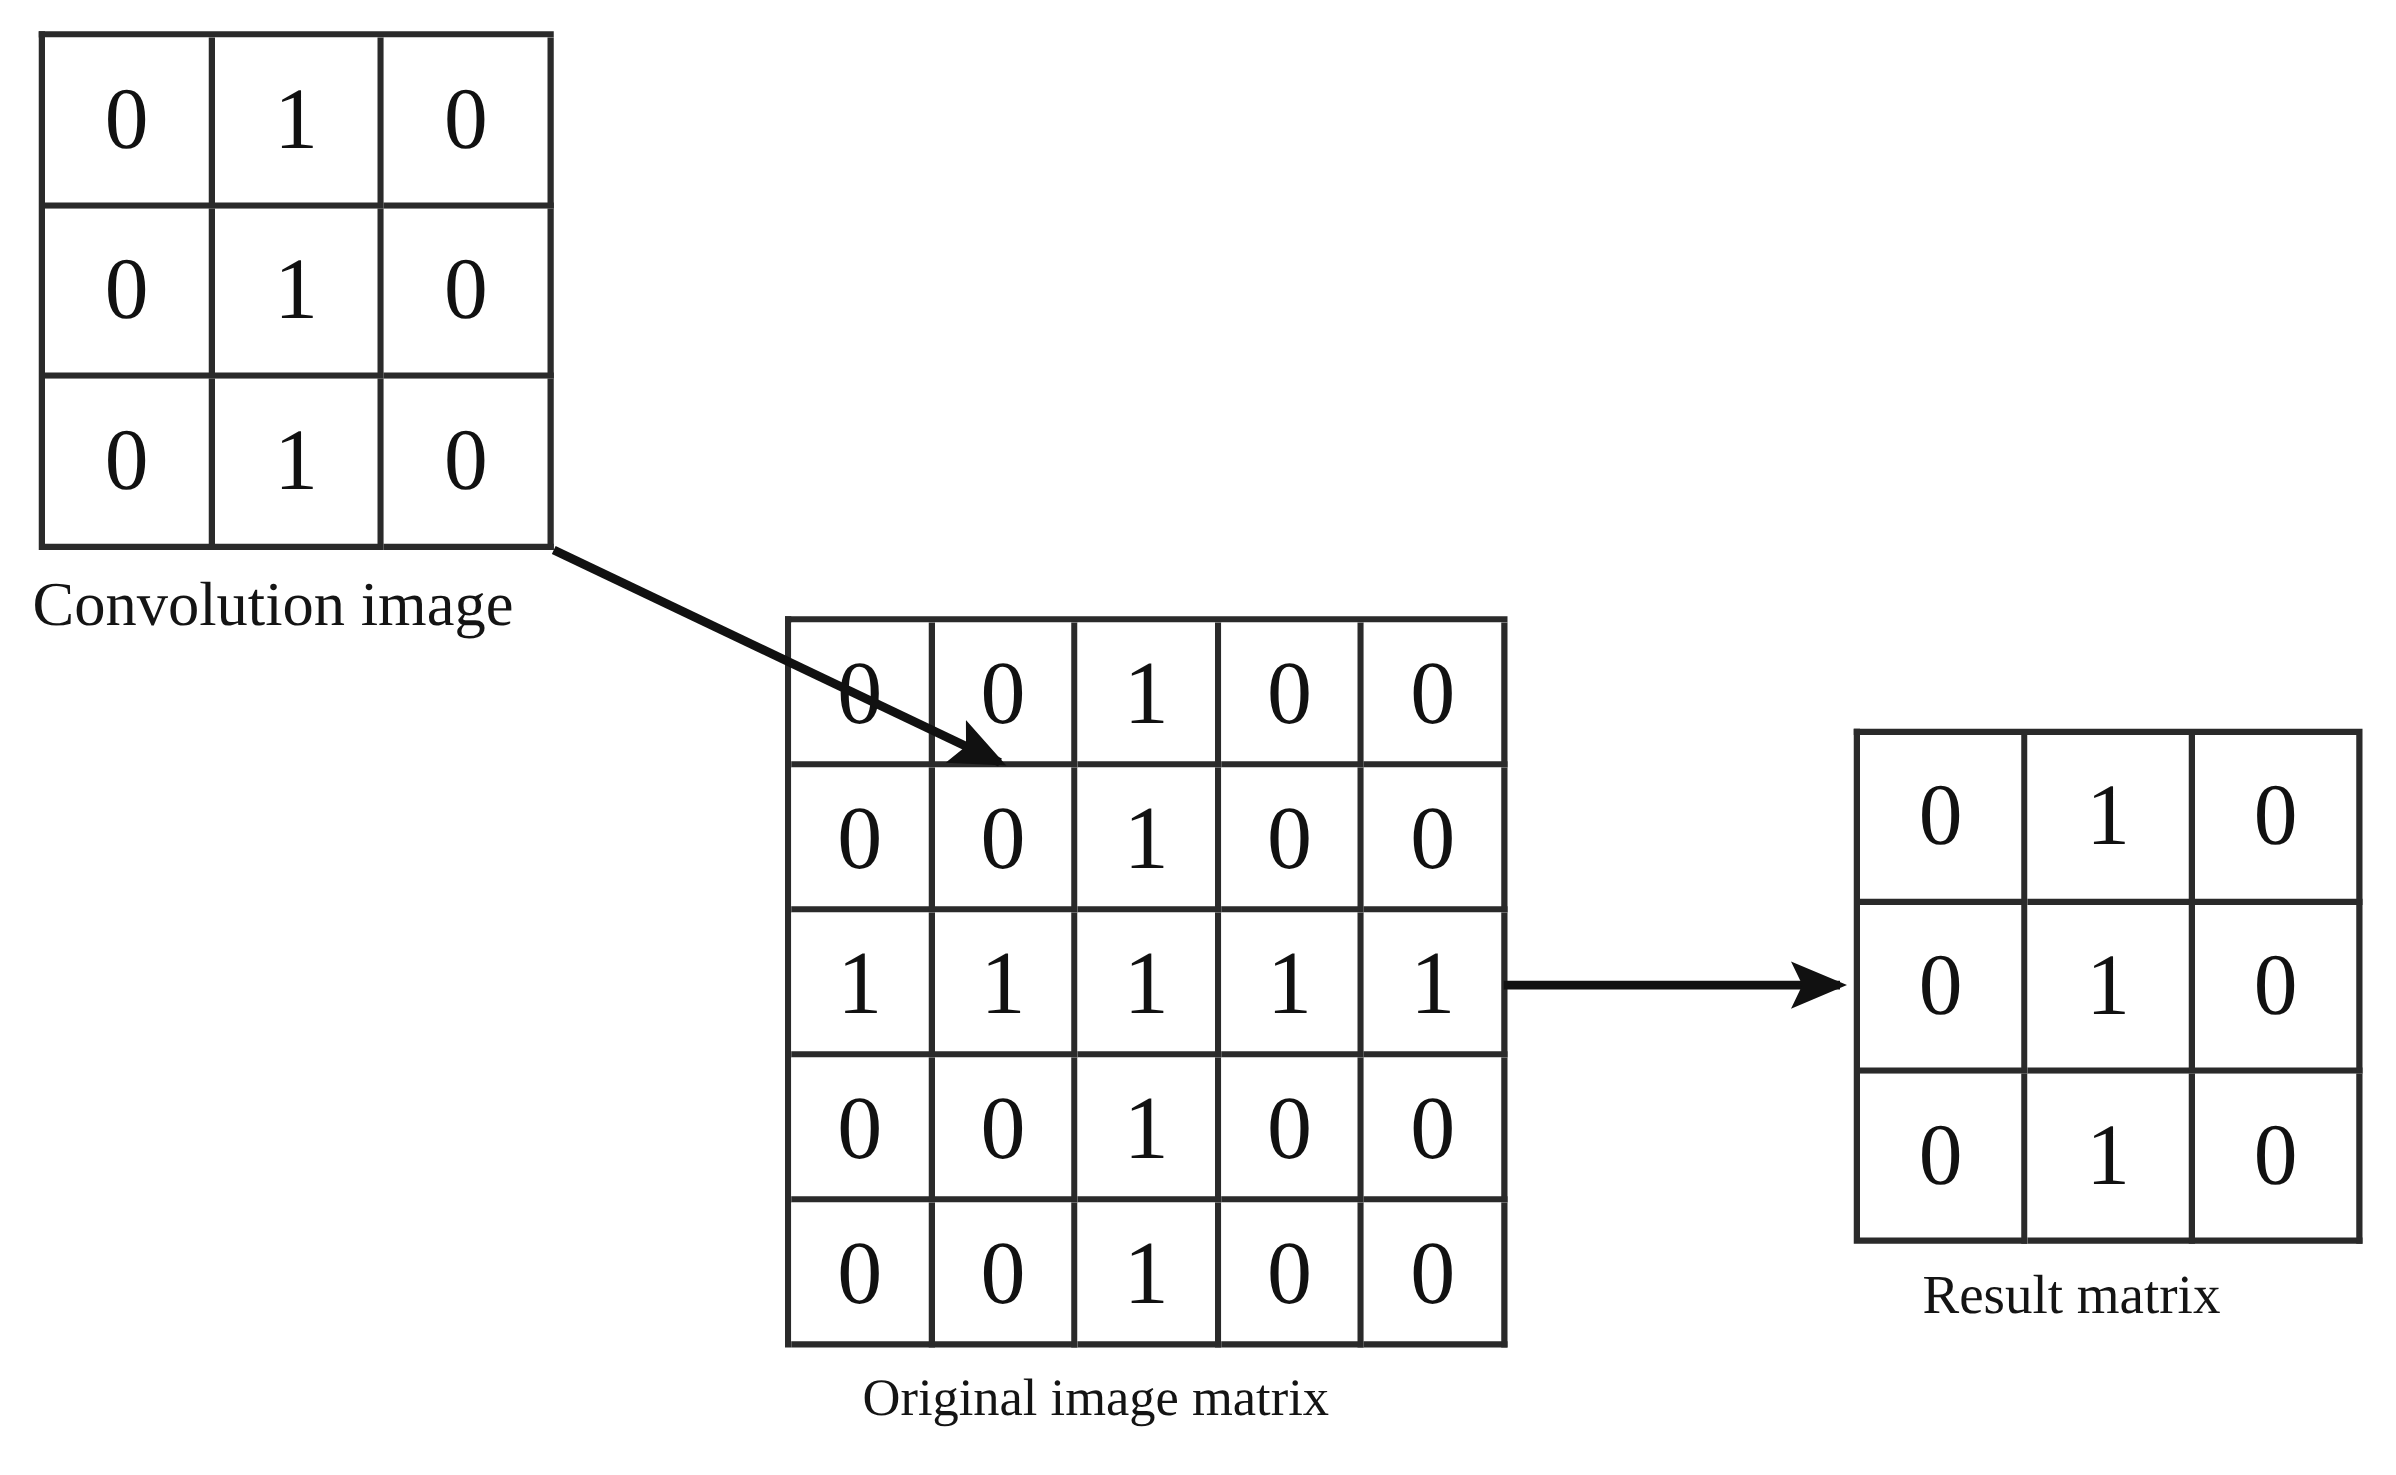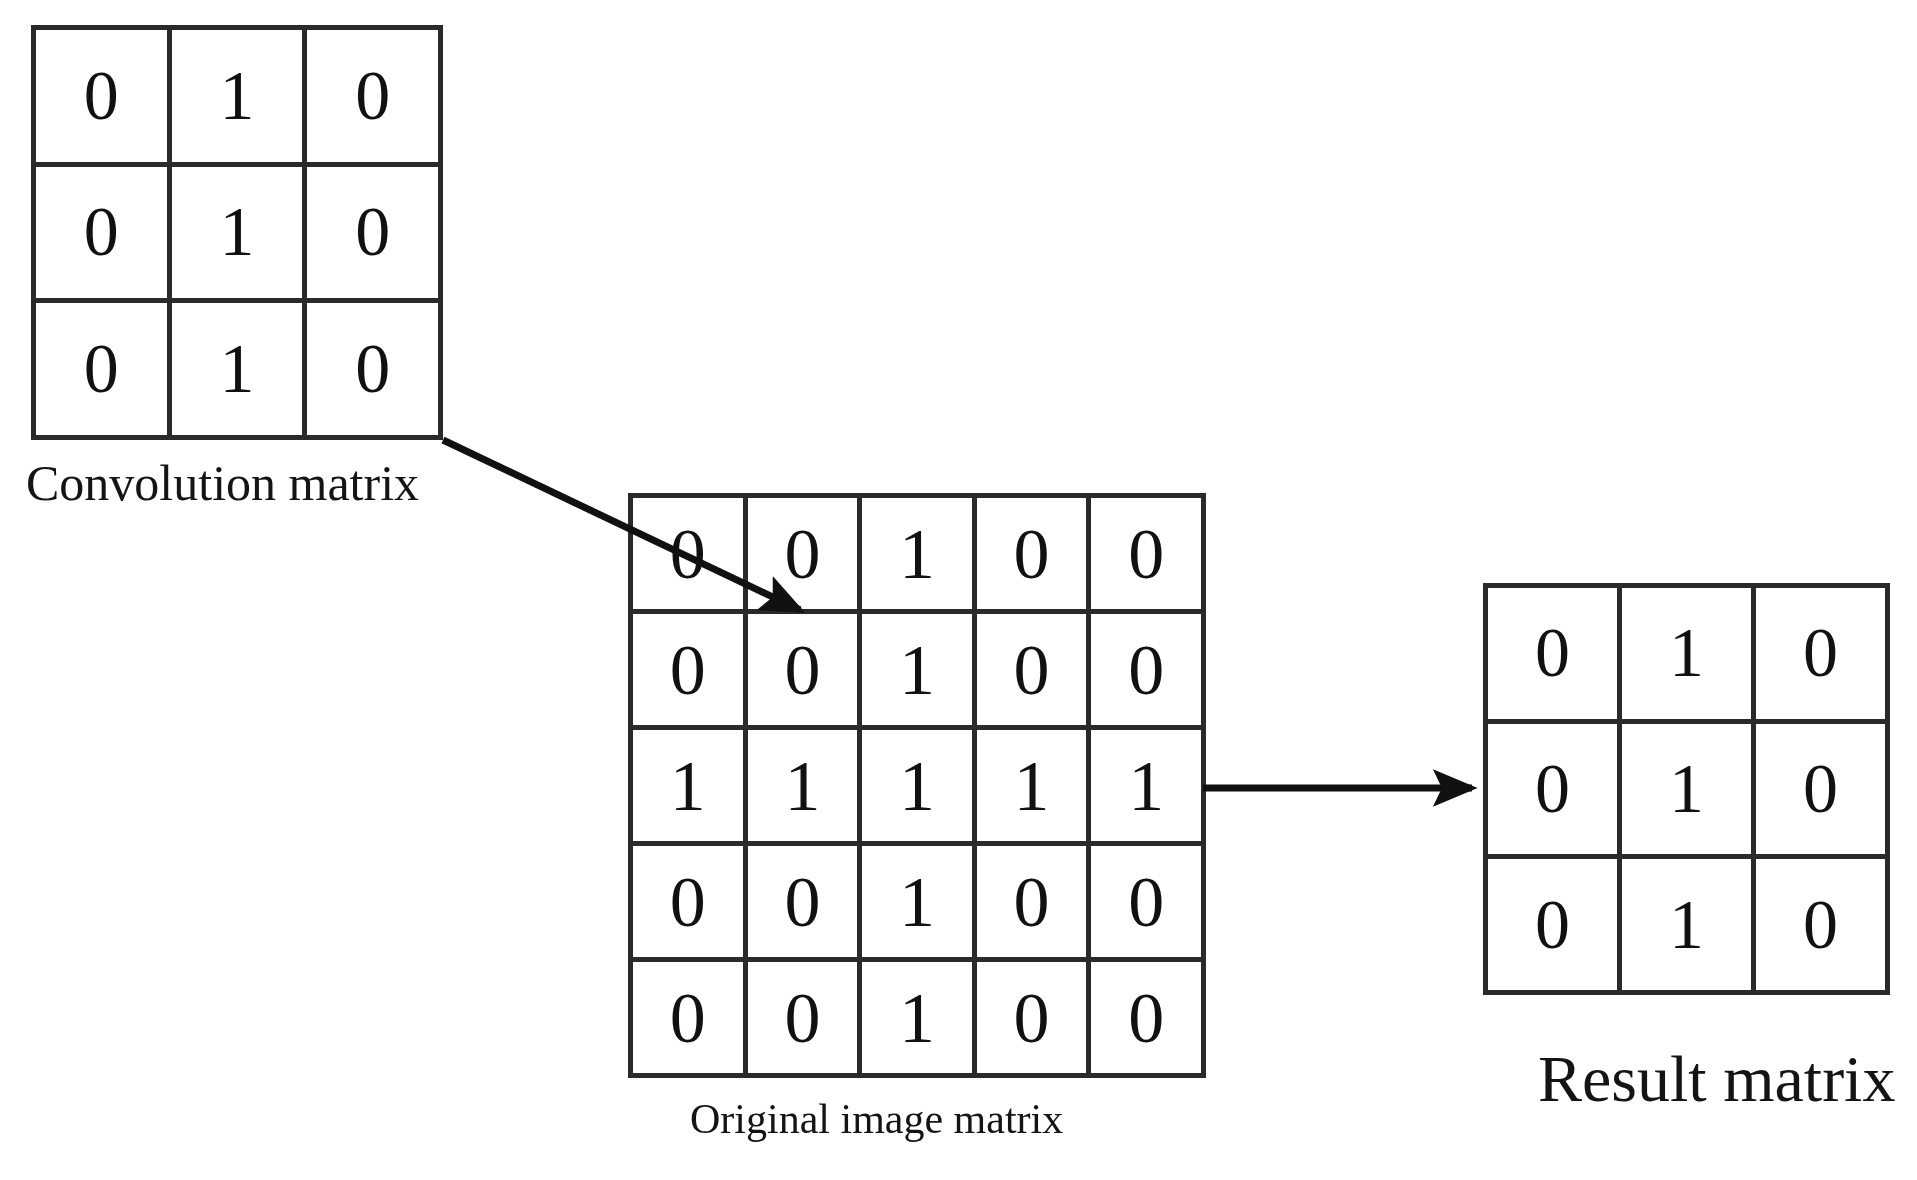--- a/index.html
+++ b/index.html
@@ -85,22 +85,21 @@
     font-size: 50px;
   }
   #image-caption {
     left: 690px;
     top: 1098px;
     font-size: 42px;
   }
   #result-caption {
     left: 1538px;
     top: 1014px;
-    font-size: 66px;
-    margin-top: 32px;
+    font-size: 44px;
   }
 
   
   .arrow-layer {
     position: absolute;
     left: 0;
     top: 0;
     width: 1917px;
     height: 1180px;
     pointer-events: none;
@@ -115,21 +114,21 @@
     <div class="cell">0</div>
     <div class="cell">1</div>
     <div class="cell">0</div>
     <div class="cell">0</div>
     <div class="cell">1</div>
     <div class="cell">0</div>
     <div class="cell">0</div>
     <div class="cell">1</div>
     <div class="cell">0</div>
   </div>
-  <div class="caption" id="kernel-caption">Convolution matrix</div>
+  <div class="caption" id="kernel-caption">Convolution image</div>
 
   <div class="matrix" id="image-matrix">
     <div class="cell">0</div>
     <div class="cell">0</div>
     <div class="cell">1</div>
     <div class="cell">0</div>
     <div class="cell">0</div>
 
     <div class="cell">0</div>
     <div class="cell">0</div>

